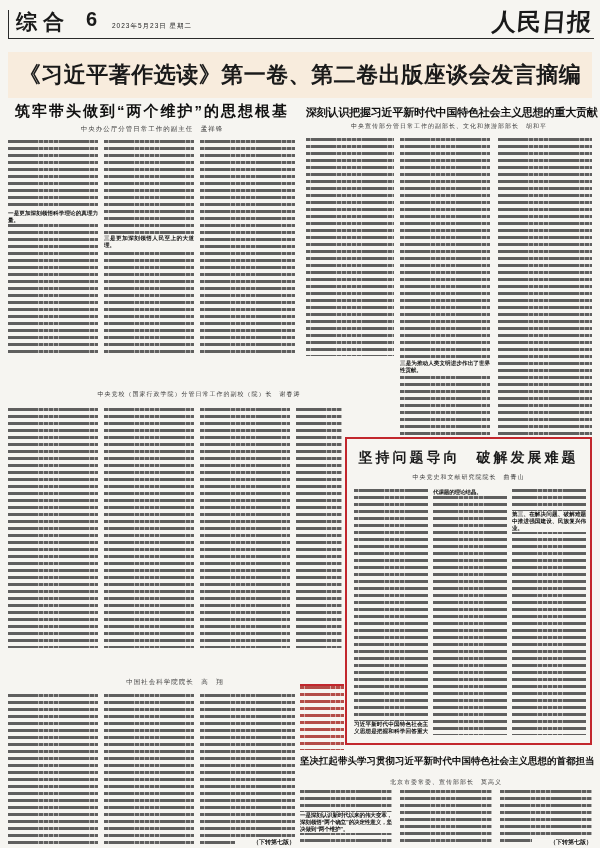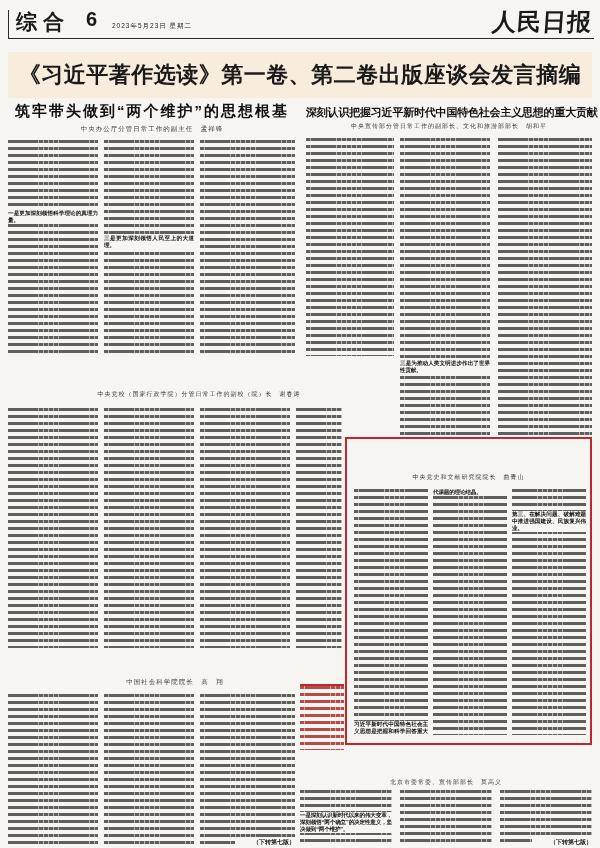--- a/index.html
+++ b/index.html
@@ -78,37 +78,41 @@
   <div class="abs sim" style="left:498px; top:138px; width:94px; height:297px;"></div>
   <div class="abs patch" style="left:400px; top:360px; width:90px; height:14px;">三是为推动人类文明进步作出了世界性贡献。</div>
 
   <div class="abs byline" style="left:8px; top:390px; width:382px; font-size:6px;">中央党校（国家行政学院）分管日常工作的副校（院）长　谢春涛</div>
   <div class="abs sim" style="left:8px;   top:408px; width:90px; height:240px;"></div>
   <div class="abs sim" style="left:104px; top:408px; width:90px; height:240px;"></div>
   <div class="abs sim" style="left:200px; top:408px; width:90px; height:240px;"></div>
   <div class="abs sim" style="left:296px; top:408px; width:46px; height:240px;"></div>
 
   <div class="abs red-box">
+    <div class="abs red-box-title">
+      <span>坚持问题导向</span><span class="gap"></span><span>破解发展难题</span>
+    </div>
     <div class="abs byline" style="left:0; top:34px; width:100%; font-size:6px;">中央党史和文献研究院院长　曲青山</div>
     <div class="abs sim" style="left:7px;  top:50px; width:74px; height:246px;"></div>
     <div class="abs sim" style="left:86px; top:50px; width:74px; height:246px;"></div>
     <div class="abs sim" style="left:165px;top:50px; width:74px; height:246px;"></div>
     <div class="abs patch" style="left:7px; top:282px; width:74px; height:14px;">习近平新时代中国特色社会主义思想是把握和科学回答重大时</div>
     <div class="abs patch" style="left:86px; top:50px; width:74px; height:7px;">代课题的理论结晶。</div>
     <div class="abs patch" style="left:165px; top:72px; width:74px; height:21px;">第三、在解决问题、破解难题中推进强国建设、民族复兴伟业。</div>
   </div>
 
   <div class="abs sim-red" style="left:300px; top:684px; width:44px; height:64px;"></div>
 
   <div class="abs byline" style="left:8px; top:678px; width:334px;">中国社会科学院院长　高　翔</div>
   <div class="abs sim" style="left:8px;   top:694px; width:90px; height:152px;"></div>
   <div class="abs sim" style="left:104px; top:694px; width:90px; height:152px;"></div>
   <div class="abs sim" style="left:200px; top:694px; width:95px; height:152px;"></div>
   <div class="abs cont-note" style="left:235px; top:838px; width:60px;">（下转第七版）</div>
 
+  <div class="abs ttl" style="left:300px; top:755px; width:292px; font-size:9.5px;">坚决扛起带头学习贯彻习近平新时代中国特色社会主义思想的首都担当</div>
   <div class="abs byline" style="left:300px; top:778px; width:292px; font-size:6px;">北京市委常委、宣传部部长　莫高义</div>
   <div class="abs sim" style="left:300px; top:790px; width:92px; height:56px;"></div>
   <div class="abs sim" style="left:400px; top:790px; width:92px; height:56px;"></div>
   <div class="abs sim" style="left:500px; top:790px; width:92px; height:56px;"></div>
   <div class="abs patch" style="left:300px; top:812px; width:92px; height:21px;">一是深刻认识新时代以来的伟大变革，深刻领悟“两个确立”的决定性意义，坚决做到“两个维护”。</div>
   <div class="abs cont-note" style="left:532px; top:838px; width:60px;">（下转第七版）</div>
 
 </div>
 
 </body></html>

